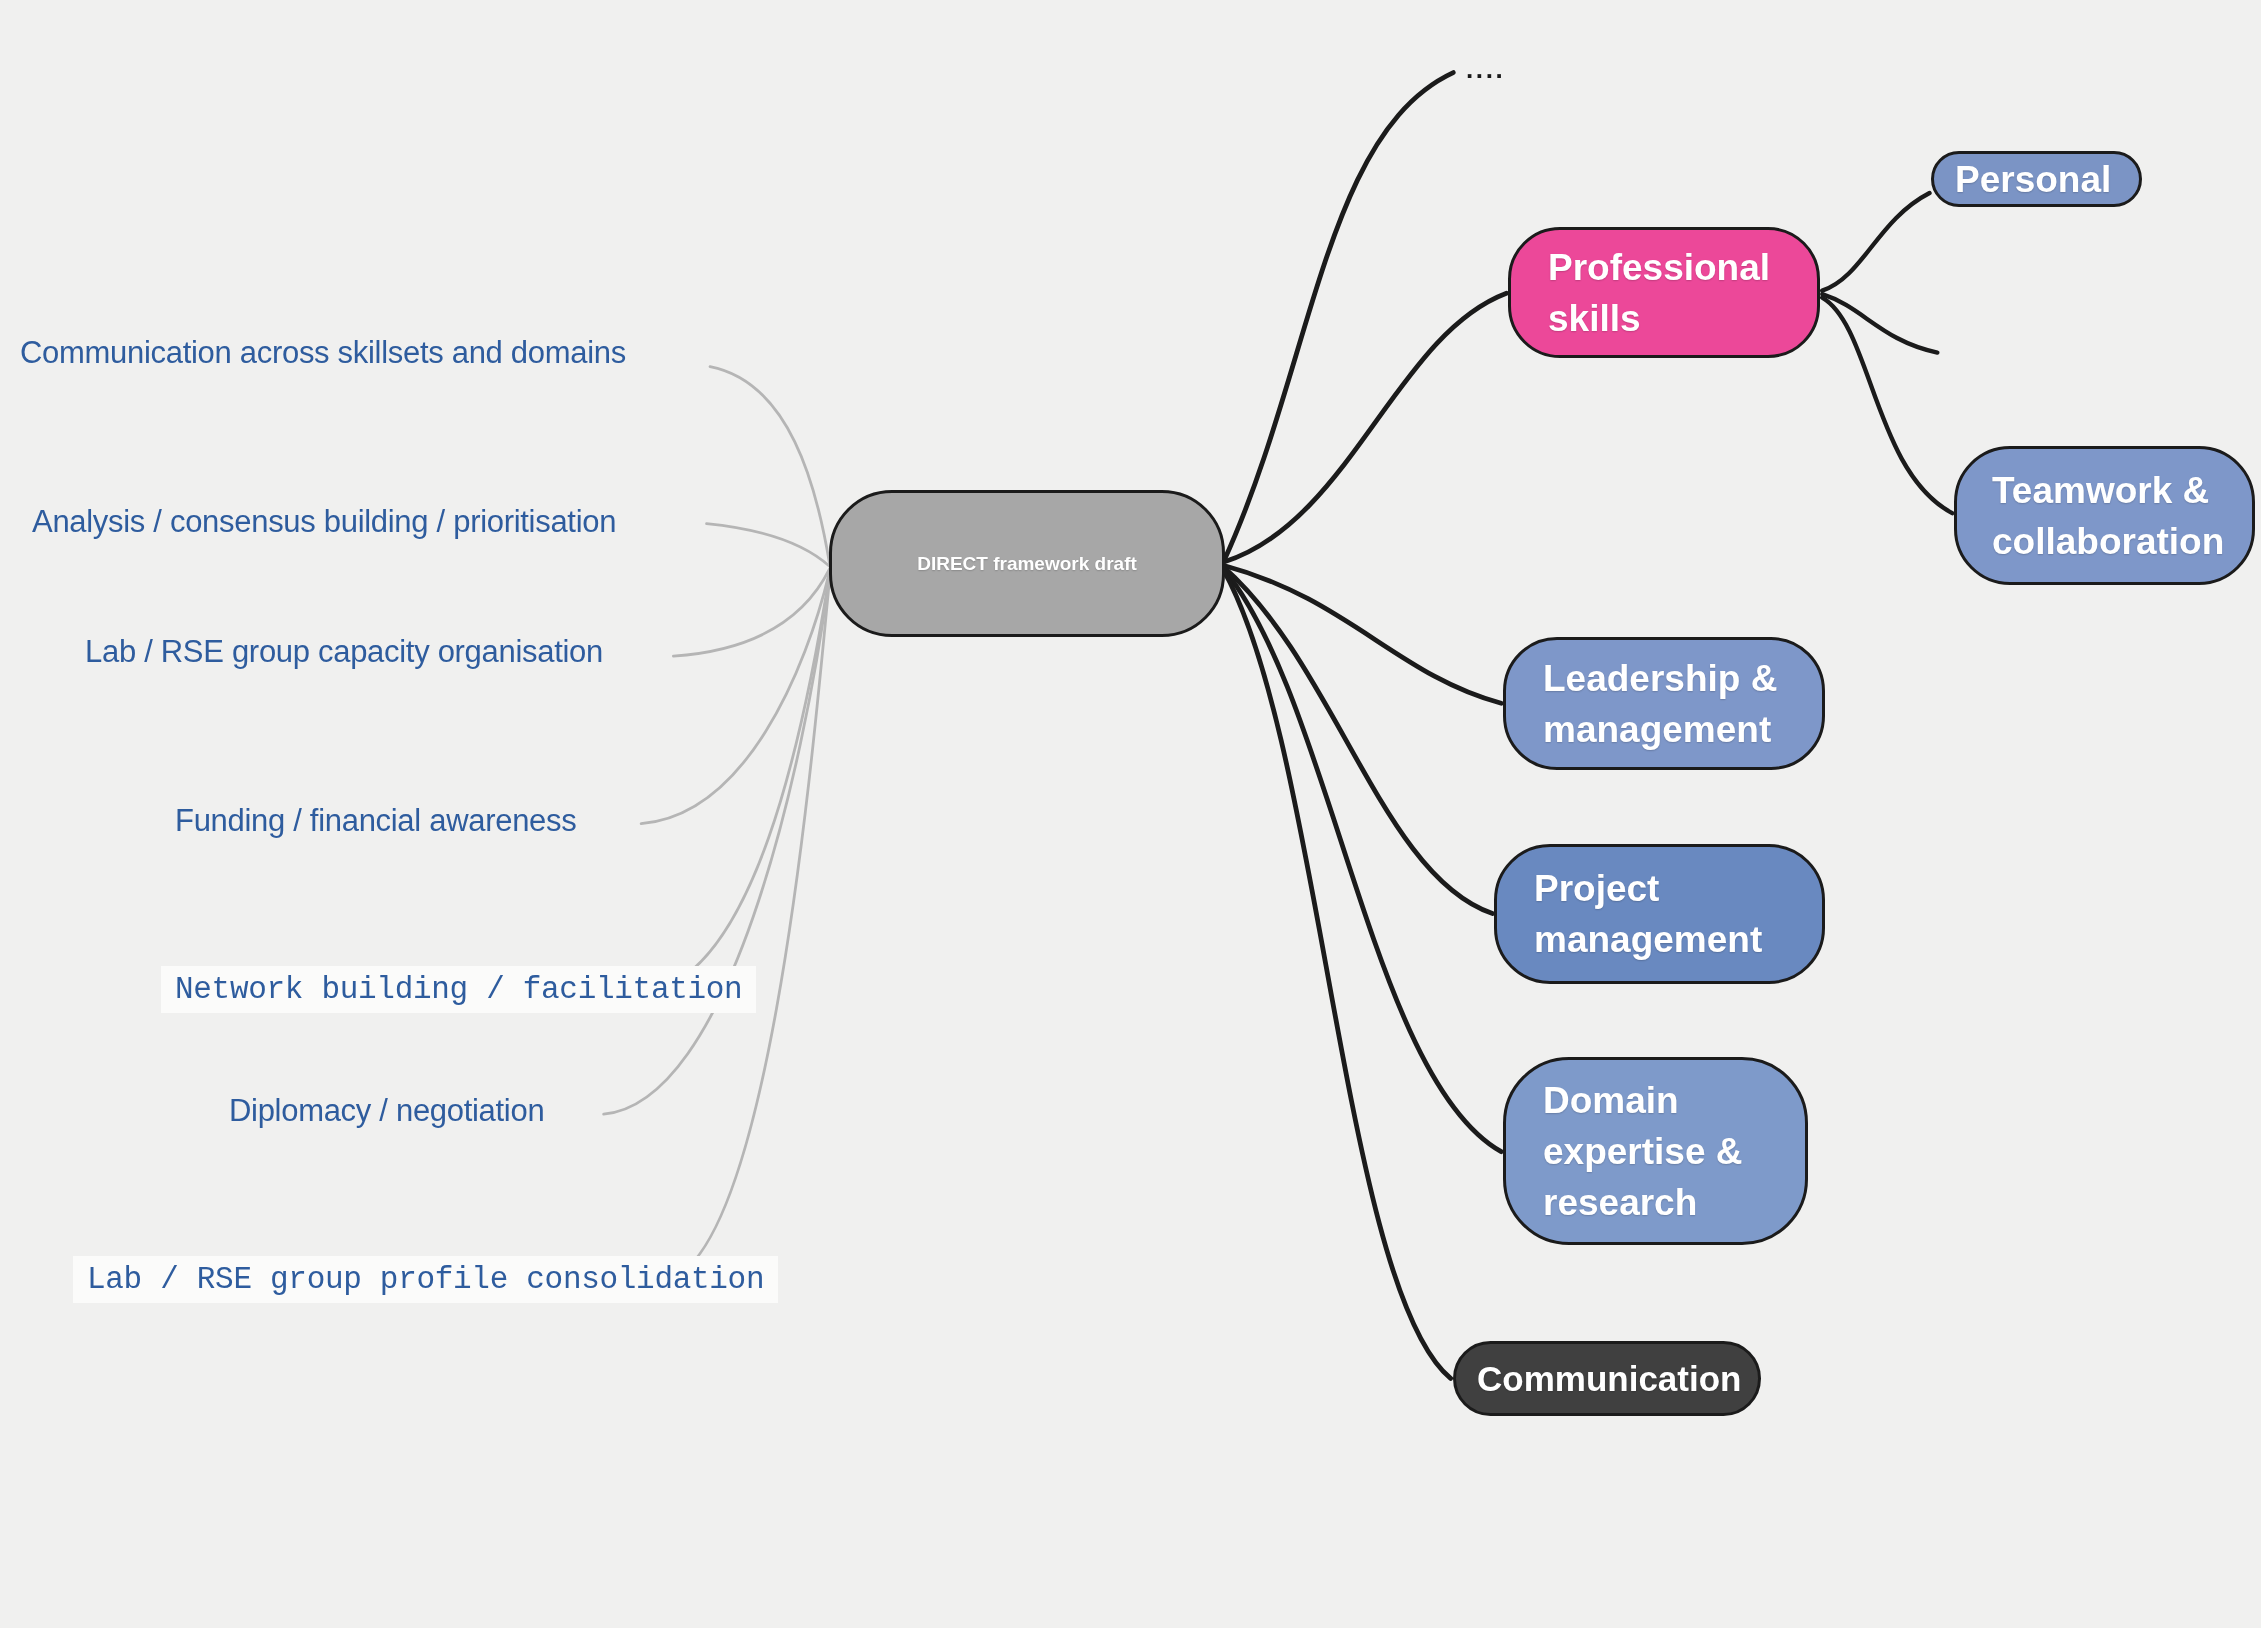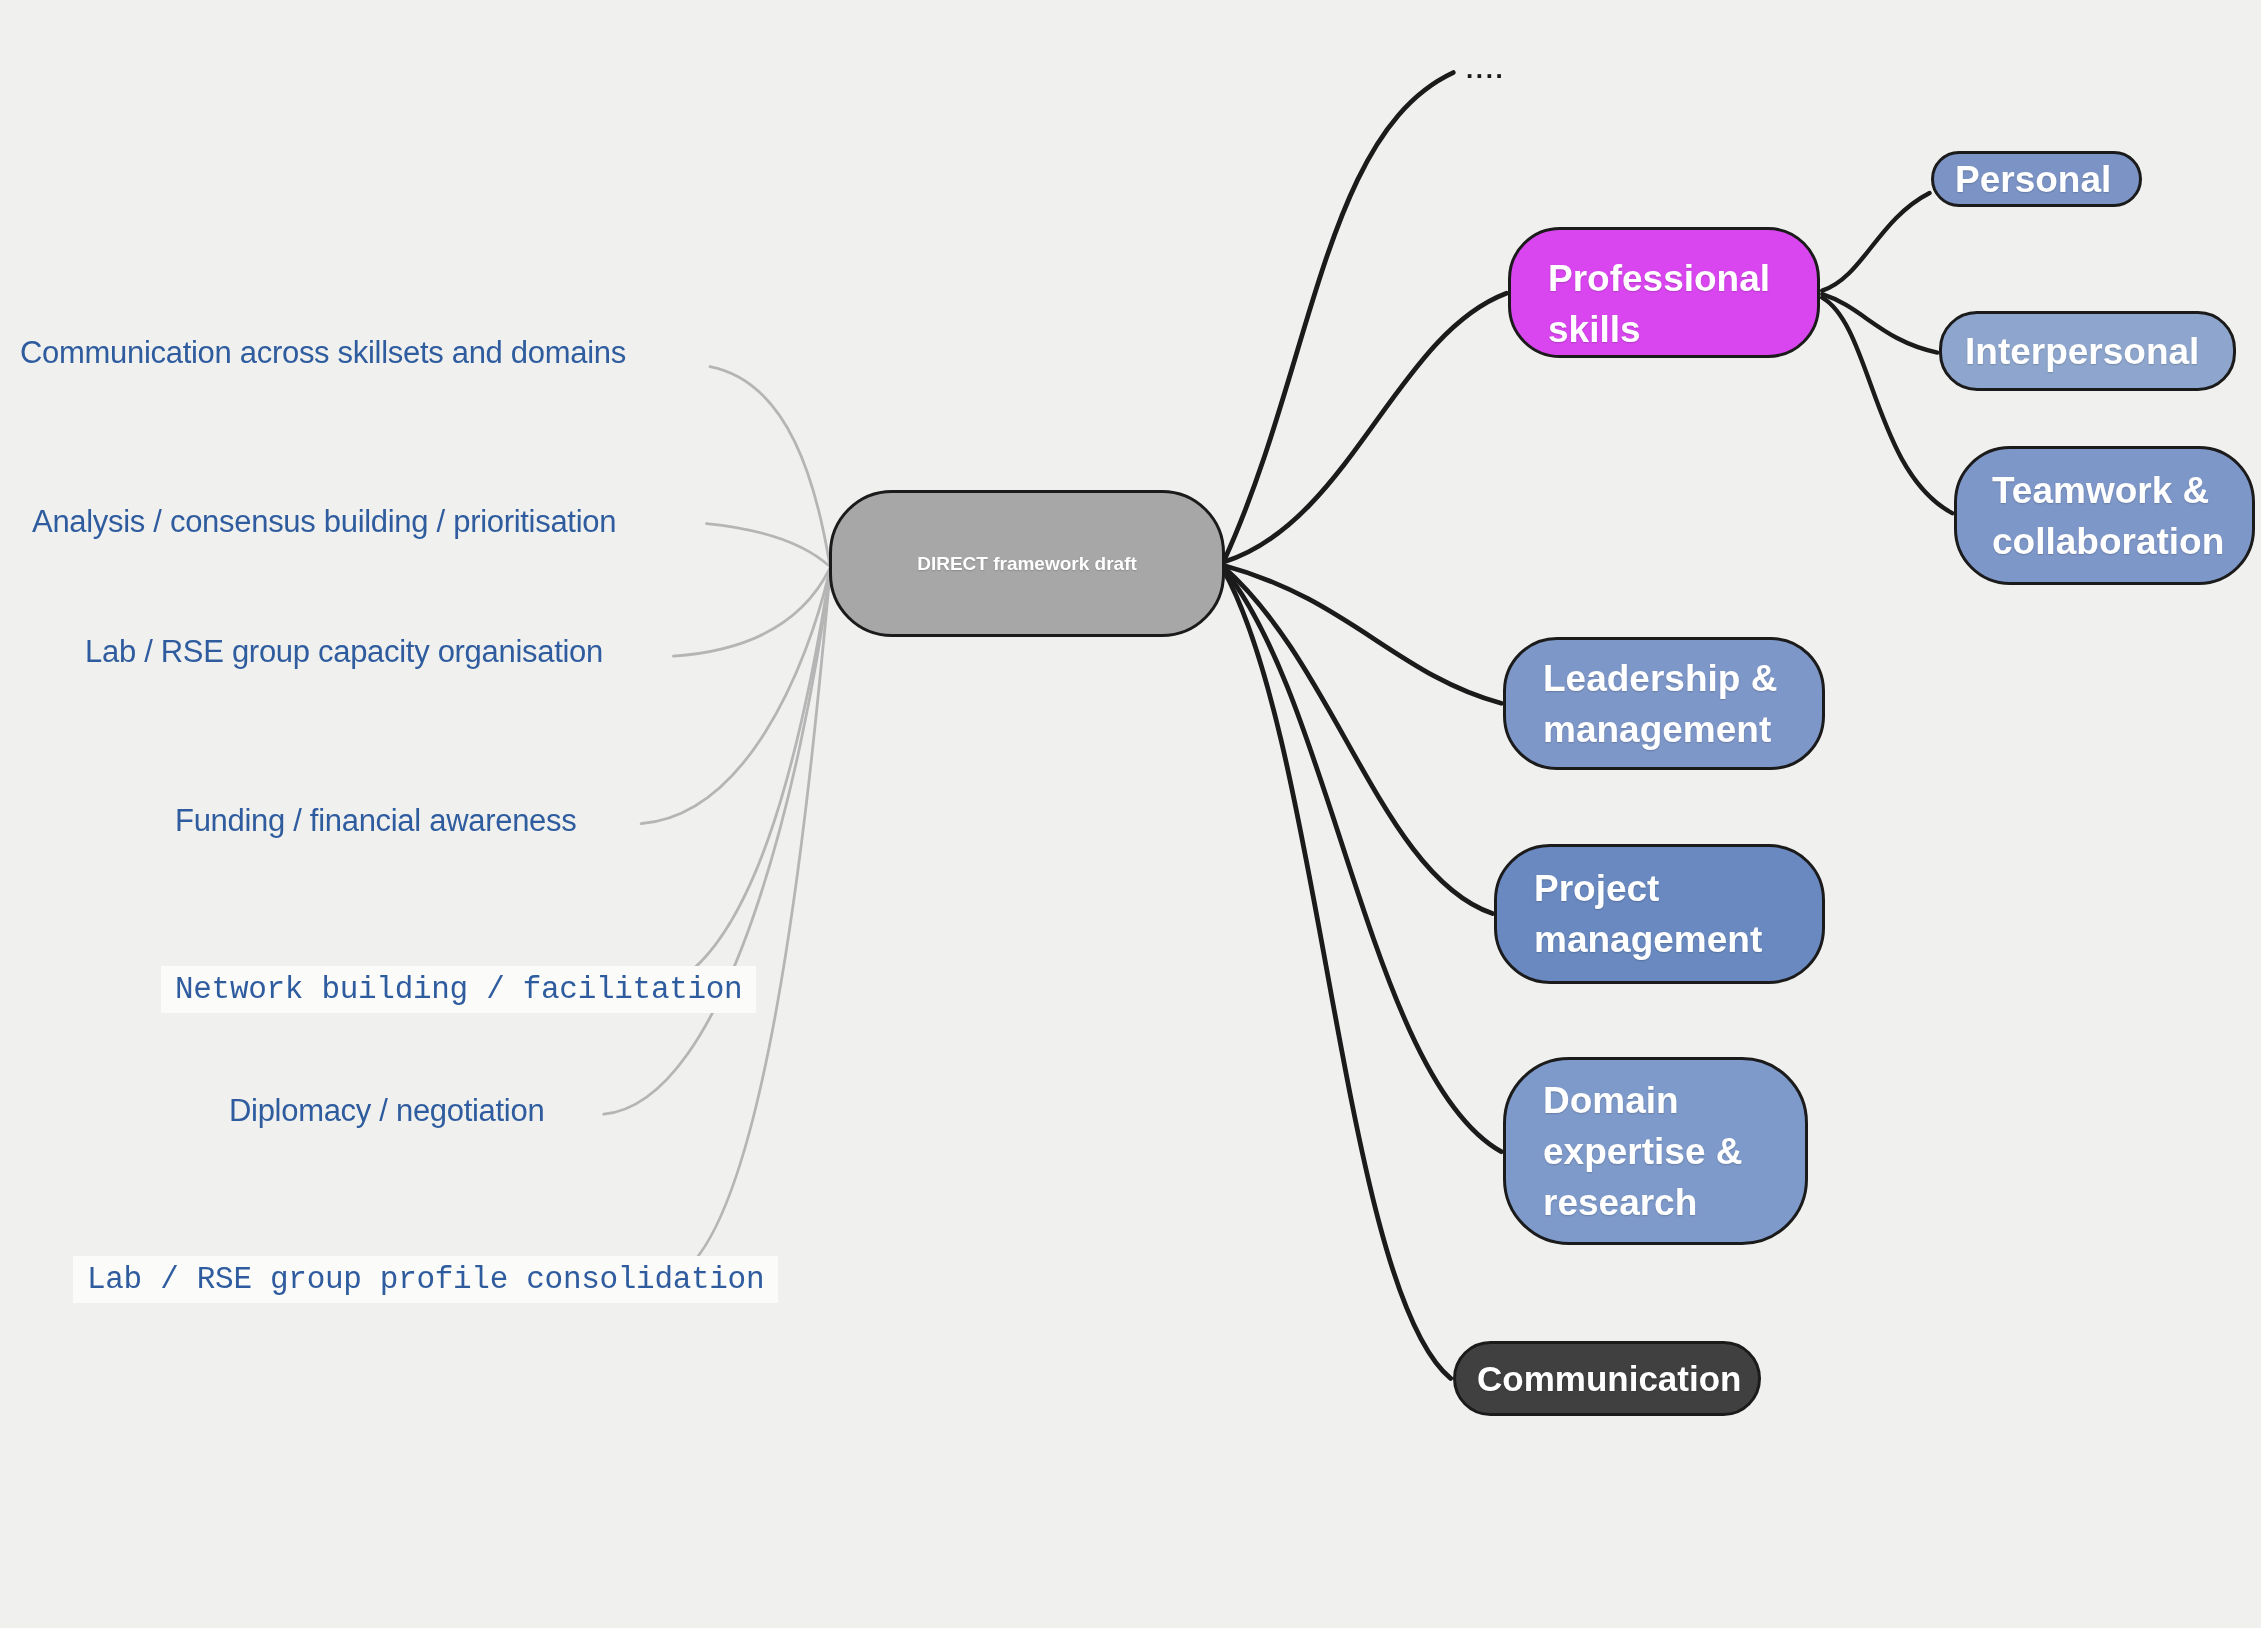--- a/index.html
+++ b/index.html
@@ -47,21 +47,21 @@
   .node span{display:block;}
 
   .root-node{
     left:829px;top:490px;width:396px;height:147px;
     border-radius:63px;background:#a7a7a7;
     font-size:19px;line-height:42px;
     justify-content:center;text-align:center;padding:0;
   }
   .root-node span{width:288px;}
 
-  .n-professional{left:1508px;top:227px;width:312px;height:131px;border-radius:52px;background:#d946ef;align-items:flex-end;}
+  .n-professional{left:1508px;top:227px;width:312px;height:131px;border-radius:52px;background:#ec4899;}
   .n-personal{left:1931px;top:151px;width:211px;height:56px;border-radius:38px;background:#7b94c5;padding:0 17.4px 0 21px;white-space:nowrap;}
   .n-interpersonal{left:1939px;top:311px;width:297px;height:80px;border-radius:38px;background:#8ea6cd;padding:0 17.4px 0 23px;white-space:nowrap;}
   .n-teamwork{left:1954px;top:446px;width:301px;height:139px;border-radius:56px;background:#7e97c9;padding:0 26px 0 35px;}
   .n-leadership{left:1503px;top:637px;width:322px;height:133px;border-radius:54px;background:#7e97c9;}
   .n-project{left:1494px;top:844px;width:331px;height:140px;border-radius:56px;background:#6989c0;}
   .n-domain{left:1503px;top:1057px;width:305px;height:188px;border-radius:66px;background:#7e9aca;}
   .n-communication{left:1453px;top:1341px;width:308px;height:75px;border-radius:38px;background:#404040;padding:0 17.4px 0 21px;white-space:nowrap;font-size:35px;}
 
   .collapsed-dots{
     position:absolute;left:1466px;top:54px;
@@ -112,23 +112,20 @@
   <div class="node root-node">
     <span>DIRECT framework draft</span>
   </div>
 
   <div class="node n-professional">
     <span>Professional skills</span>
   </div>
   <div class="node n-personal">
     <span>Personal</span>
   </div>
-  <div class="node n-interpersonal">
-    <span>Interpersonal</span>
-  </div>
   <div class="node n-teamwork">
     <span>Teamwork &amp; collaboration</span>
   </div>
   <div class="node n-leadership">
     <span>Leadership &amp; management</span>
   </div>
   <div class="node n-project">
     <span>Project management</span>
   </div>
   <div class="node n-domain">

